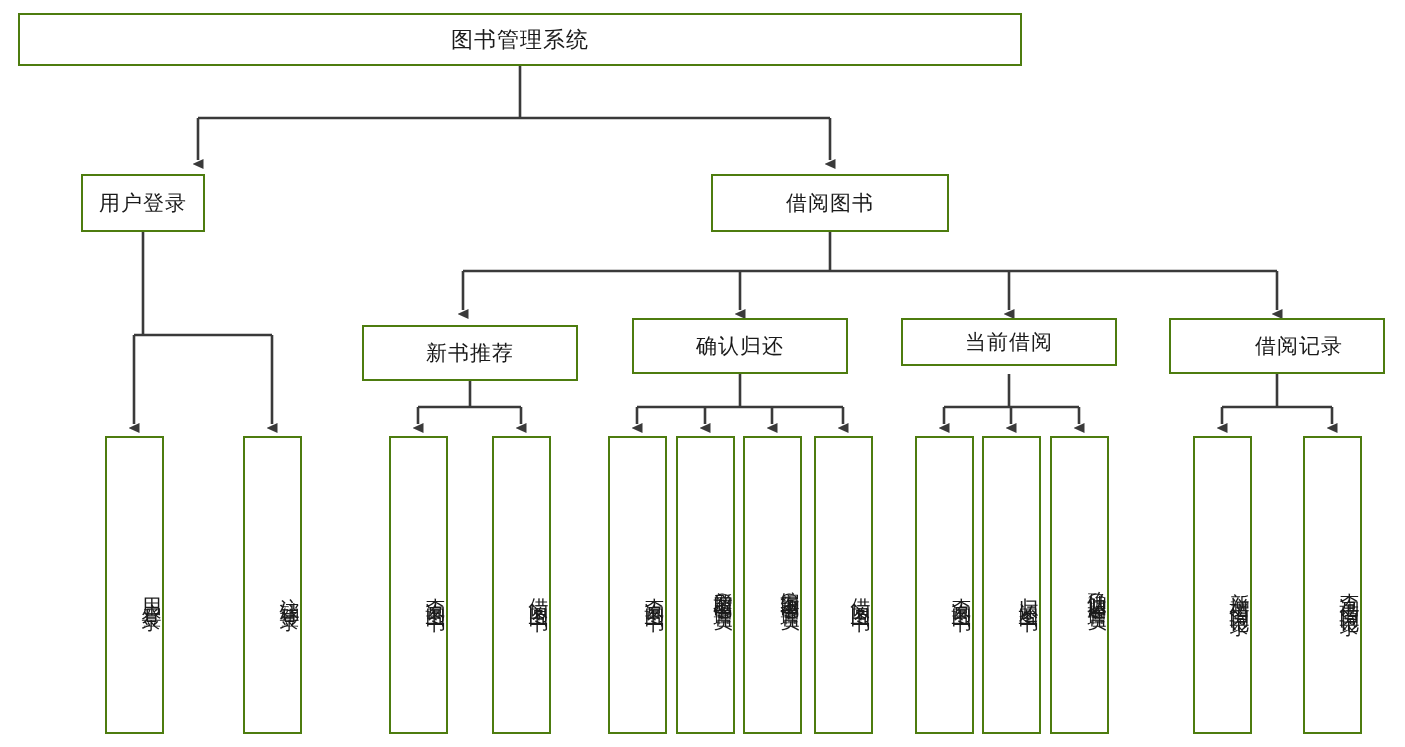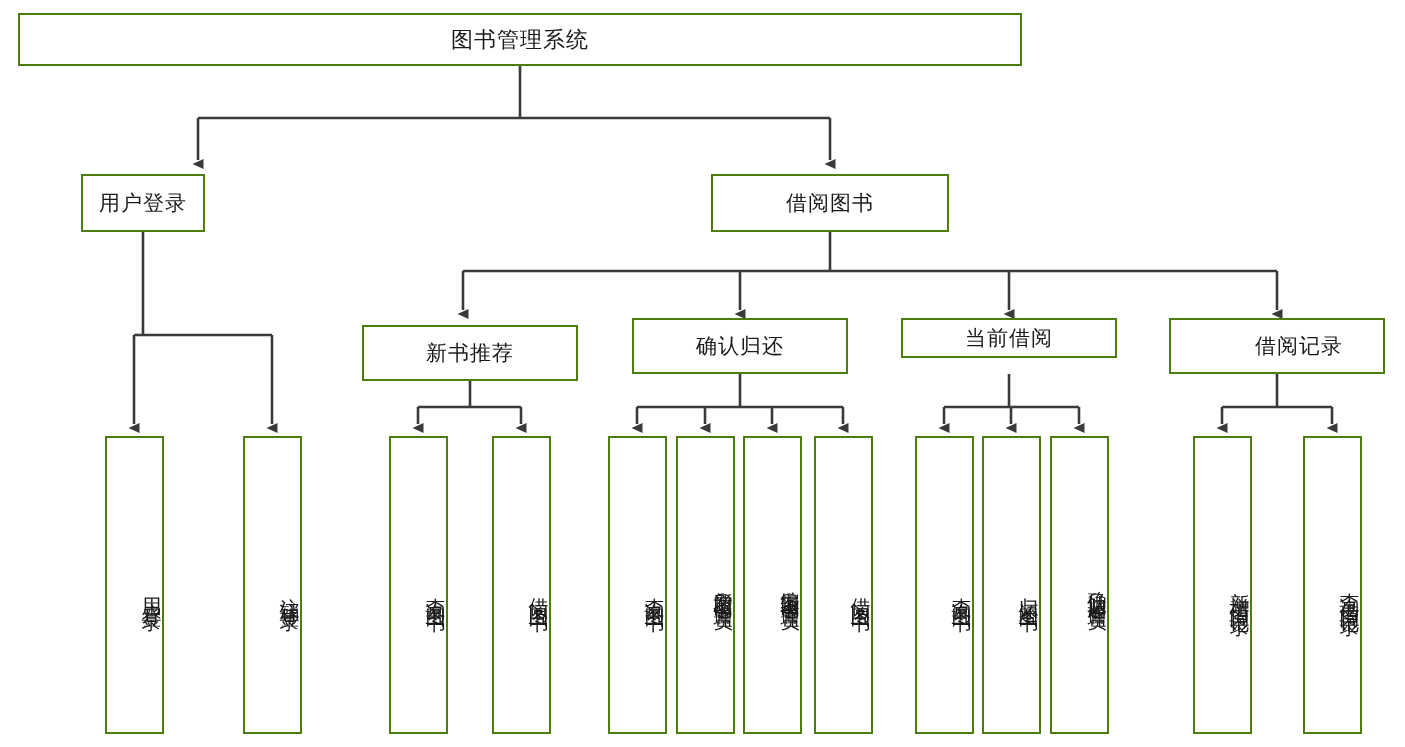--- a/index.html
+++ b/index.html
@@ -125,21 +125,21 @@
     </g>
   </svg>
 
   <div class="node h root" style="left:18px; top:13px; width:1004px; height:53px;">图书管理系统</div>
 
   <div class="node h" style="left:81px; top:174px; width:124px; height:58px;">用户登录</div>
   <div class="node h" style="left:711px; top:174px; width:238px; height:58px;">借阅图书</div>
 
   <div class="node h" style="left:362px; top:318px; width:216px; height:56px;margin-top:7px;">新书推荐</div>
   <div class="node h" style="left:632px; top:318px; width:216px; height:56px;">确认归还</div>
-  <div class="node h" style="left:901px; top:318px; width:216px; height:40px;">当前借阅</div>
+  <div class="node h" style="left:901px; top:318px; width:216px; height:48px;">当前借阅</div>
   <div class="node h" style="left:1169px; top:318px; width:216px; height:56px;padding-left:44px;">借阅记录</div>
 
   <div class="node v" style="left:105px; top:436px; width:59px; height:298px;">用户登录</div>
   <div class="node v" style="left:243px; top:436px; width:59px; height:298px;">注销登录</div>
 
   <div class="node v" style="left:389px; top:436px; width:59px; height:298px;">查询图书</div>
   <div class="node v" style="left:492px; top:436px; width:59px; height:298px;">借阅图书</div>
 
   <div class="node v" style="left:608px; top:436px; width:59px; height:298px;">查询图书</div>
   <div class="node v tall" style="left:676px; top:436px; width:59px; height:298px;">新增图书（管理员）</div>

